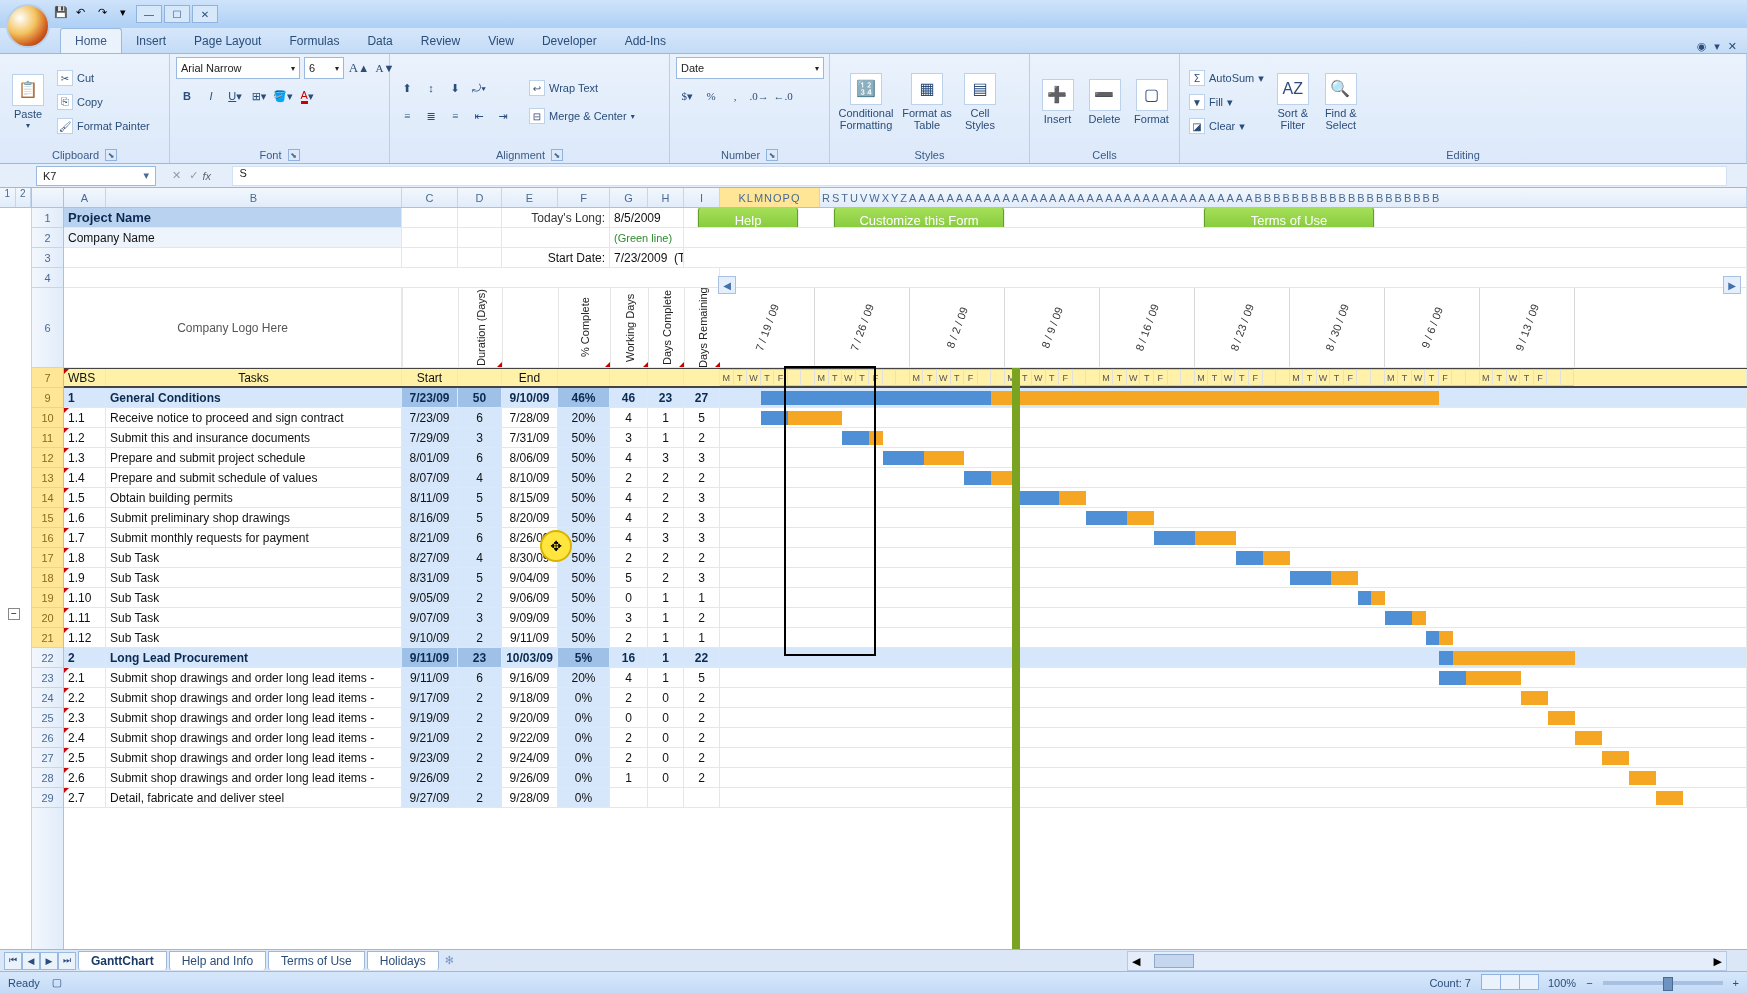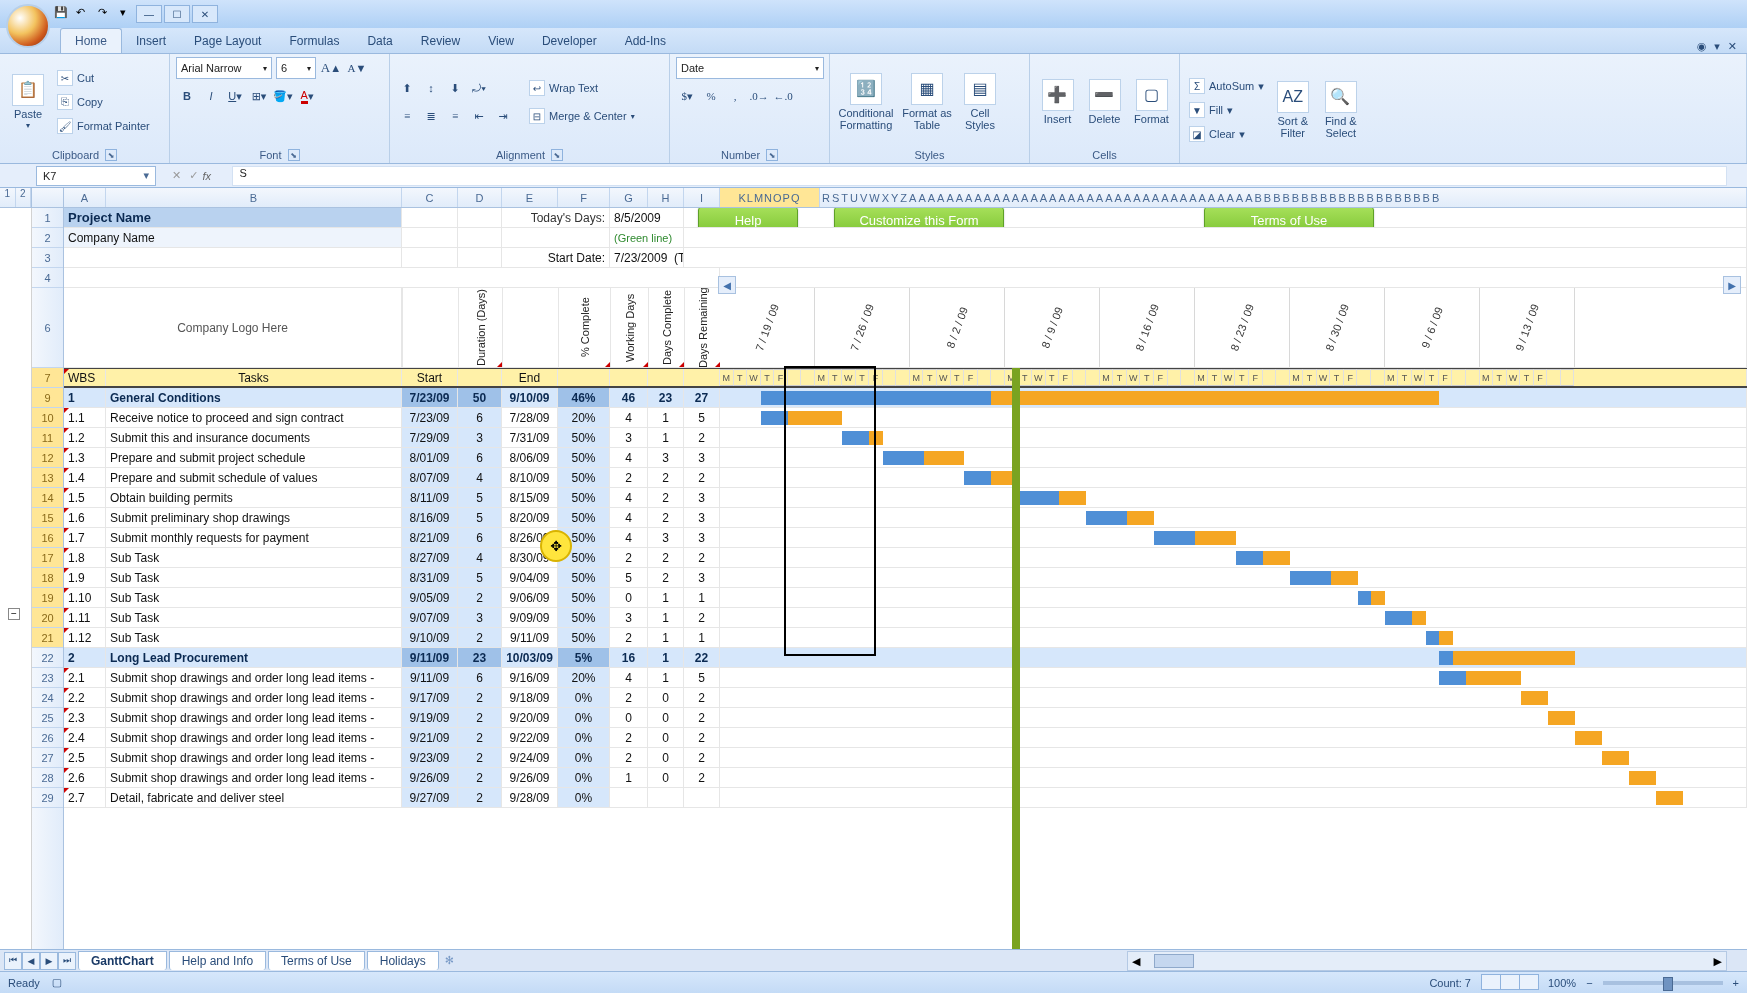--- a/index.html
+++ b/index.html
@@ -154,21 +154,21 @@
     </div>
     <div class="glabel">
         <span>Clipboard</span>
         <span class="dlg">⬊</span>
       </div>
   </div>
 
   <div class="group" style="width:220px">
     <div class="gbody" style="flex-direction:column;align-items:flex-start;gap:6px">
       <div style="display:flex;gap:4px">
-        <div class="fontbox" style="width:96px">
+        <div class="fontbox" style="width:124px">
             <span>Arial Narrow</span>
             <span style="margin-left:auto;font-size:8px">▾</span>
           </div>
         <div class="fontbox" style="width:40px">
             <span>6</span>
             <span style="margin-left:auto;font-size:8px">▾</span>
           </div>
         <div class="sqbtn" style="font-size:13px">A<sup>▲</sup></div>
         <div class="sqbtn" style="font-size:11px">A<sup>▼</sup></div>
       </div>
@@ -295,20 +295,23 @@
       </div>
       <div class="bigbtn">
           <div class="ico">AZ</div>
           <span>Sort &amp; Filter</span>
         </div>
       <div class="bigbtn">
           <div class="ico">🔍</div>
           <span>Find &amp; Select</span>
         </div>
     </div>
+    <div class="glabel">
+        <span>Editing</span>
+      </div>
   </div>
 </div>
 
 <div class="fbar">
   <div class="namebox">
       <span>K7</span>
       <span class="dd">▾</span>
     </div>
   <div class="fxarea">
     <span style="color:#999;margin:0 4px">✕</span>
@@ -369,21 +372,21 @@
         <div class="rh ">26</div>
         <div class="rh ">27</div>
         <div class="rh ">28</div>
         <div class="rh ">29</div>
       </div>
     <div class="datacol" id="datacol">
         <div class="row">
           <div class="cell cA hdr-projectname" style="width:338px">Project Name</div>
           <div class="cell cC"></div>
           <div class="cell cD"></div>
-          <div class="cell" style="width:108px;justify-content:flex-end;color:#333">Today's Days:</div>
+          <div class="cell" style="width:108px;justify-content:flex-end;color:#333">Today's Long:</div>
           <div class="cell" style="width:74px">8/5/2009</div>
           <div class="cell gantt" style="position:relative">
             <div class="greenbtn" style="position:absolute;left:14px;top:-2px;width:100px">Help</div>
             <div class="greenbtn" style="position:absolute;left:150px;top:-2px;width:170px">Customize this Form</div>
             <div class="greenbtn" style="position:absolute;left:520px;top:-2px;width:170px">Terms of Use</div>
           </div>
         </div>
         <div class="row">
           <div class="cell cA" style="width:338px;background:#eef4fc">Company Name</div>
           <div class="cell cC"></div>

